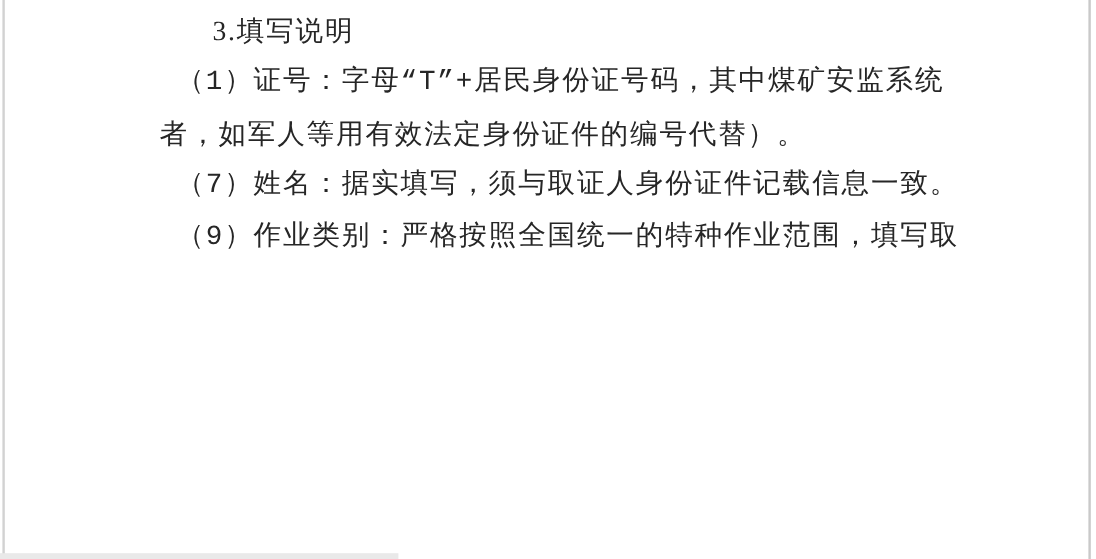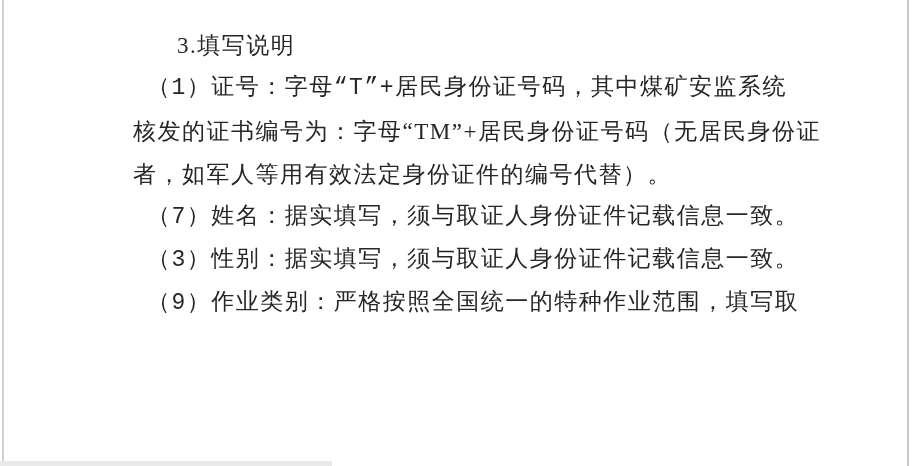--- a/index.html
+++ b/index.html
@@ -35,21 +35,21 @@
     position: absolute;
     left: 0;
     bottom: 0;
     width: 332px;
     height: 5px;
     background: #e9e9e9;
   }
   .content {
     position: absolute;
     left: 133px;
-    top: 24px;
+    top: 4px;
     width: 690px;
     color: #262626;
     font-size: 23px;
     line-height: 43px;
     letter-spacing: 1.5px;
   }
   .doc-line {
     white-space: nowrap;
   }
   .line-heading { padding-left: 44px; }
@@ -60,19 +60,17 @@
 <body>
 
 <div class="page">
   <div class="edge-line-left"></div>
   <div class="edge-line-right"></div>
   <div class="bottom-strip"></div>
 
   <div class="content">
     <div class="doc-line line-heading">3.填写说明</div>
     <div class="doc-line line-indent">（1）证号：字母“T”+居民身份证号码，其中煤矿安监系统</div>
-    <div class="doc-line line-flush">核发的证书编号为：字母“TM”+居民身份证号码（无居民身份证</div>
     <div class="doc-line line-flush">者，如军人等用有效法定身份证件的编号代替）。</div>
     <div class="doc-line line-indent">（7）姓名：据实填写，须与取证人身份证件记载信息一致。</div>
-    <div class="doc-line line-indent">（3）性别：据实填写，须与取证人身份证件记载信息一致。</div>
     <div class="doc-line line-indent">（9）作业类别：严格按照全国统一的特种作业范围，填写取</div>
   </div>
 </div>
 
 </body></html>

